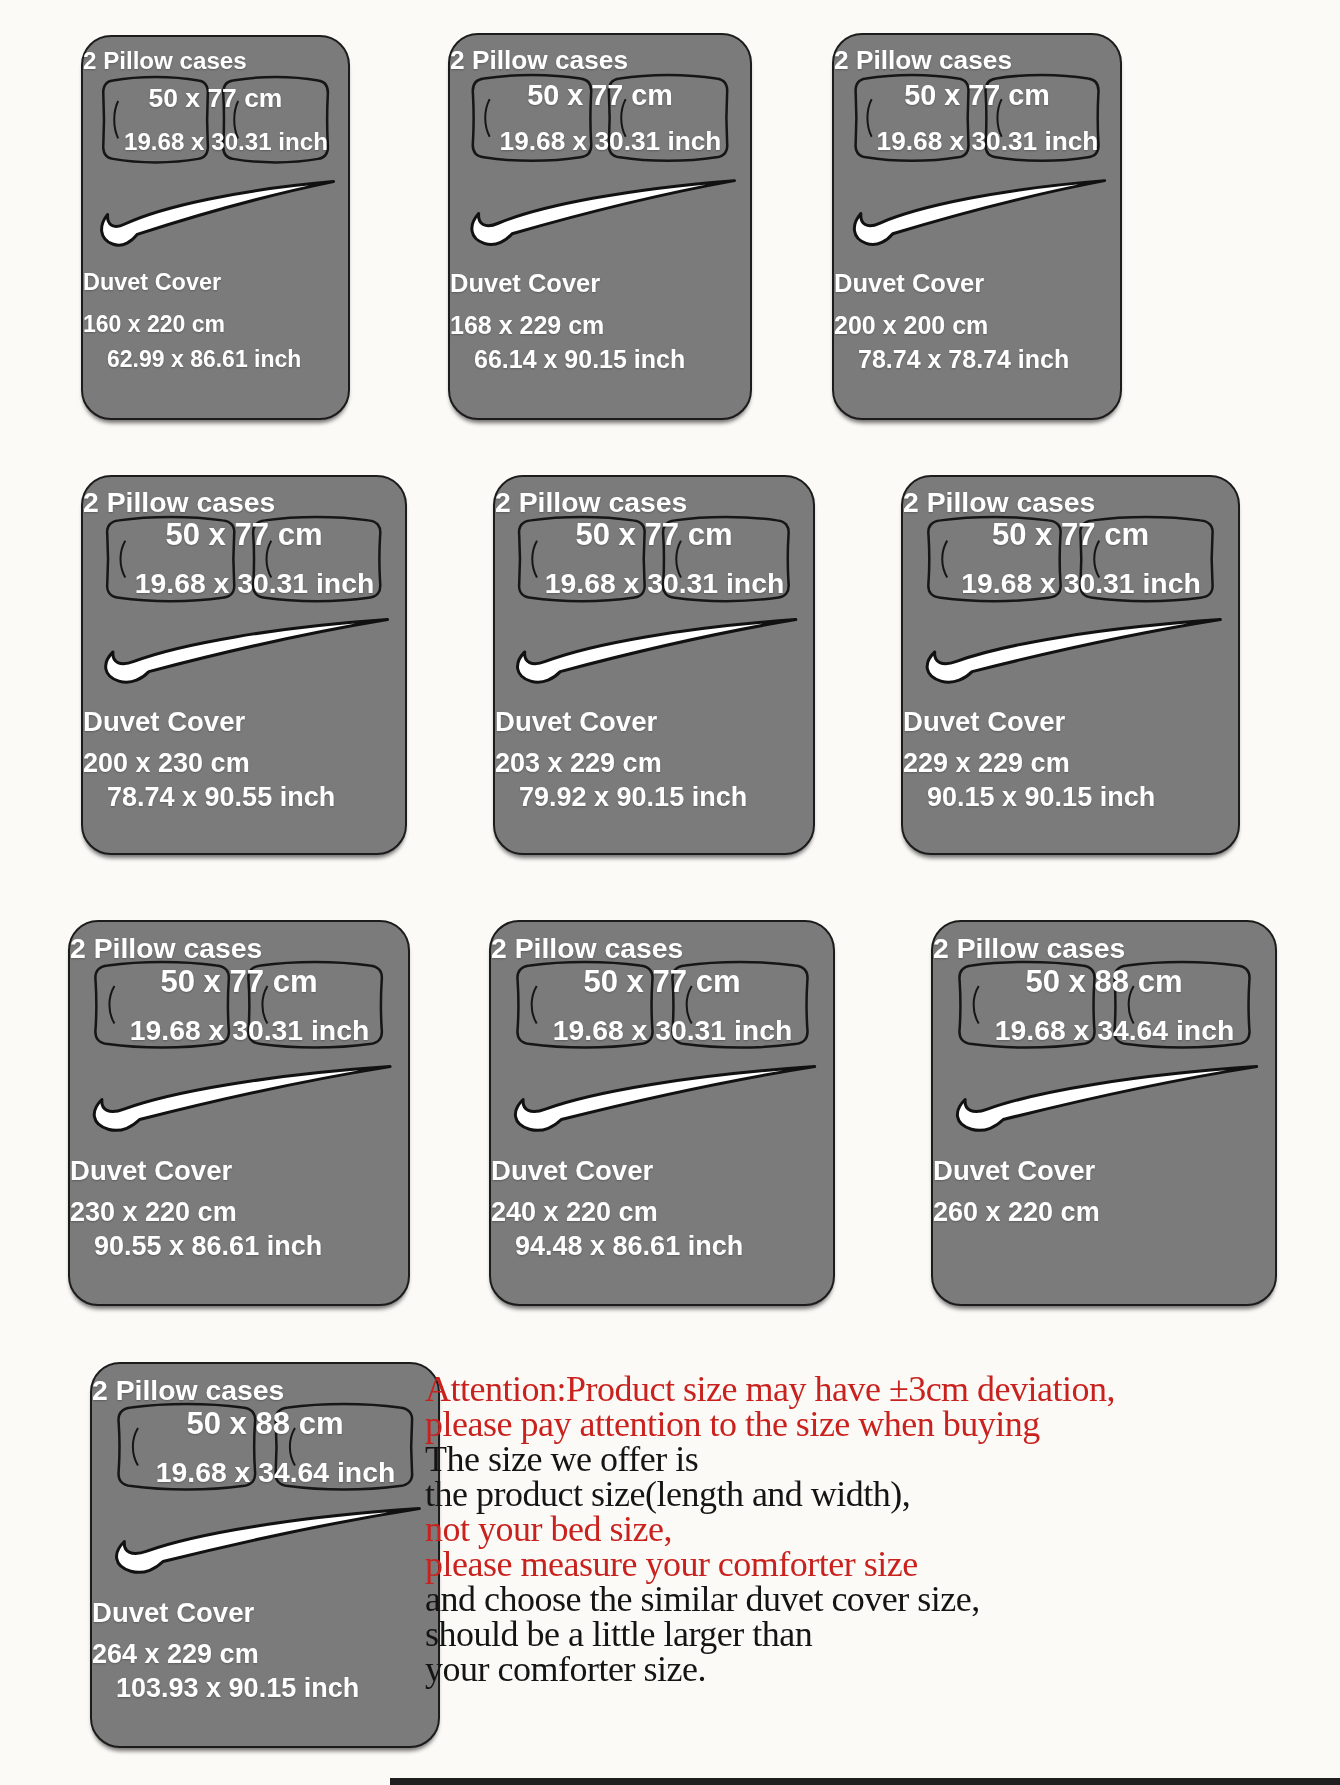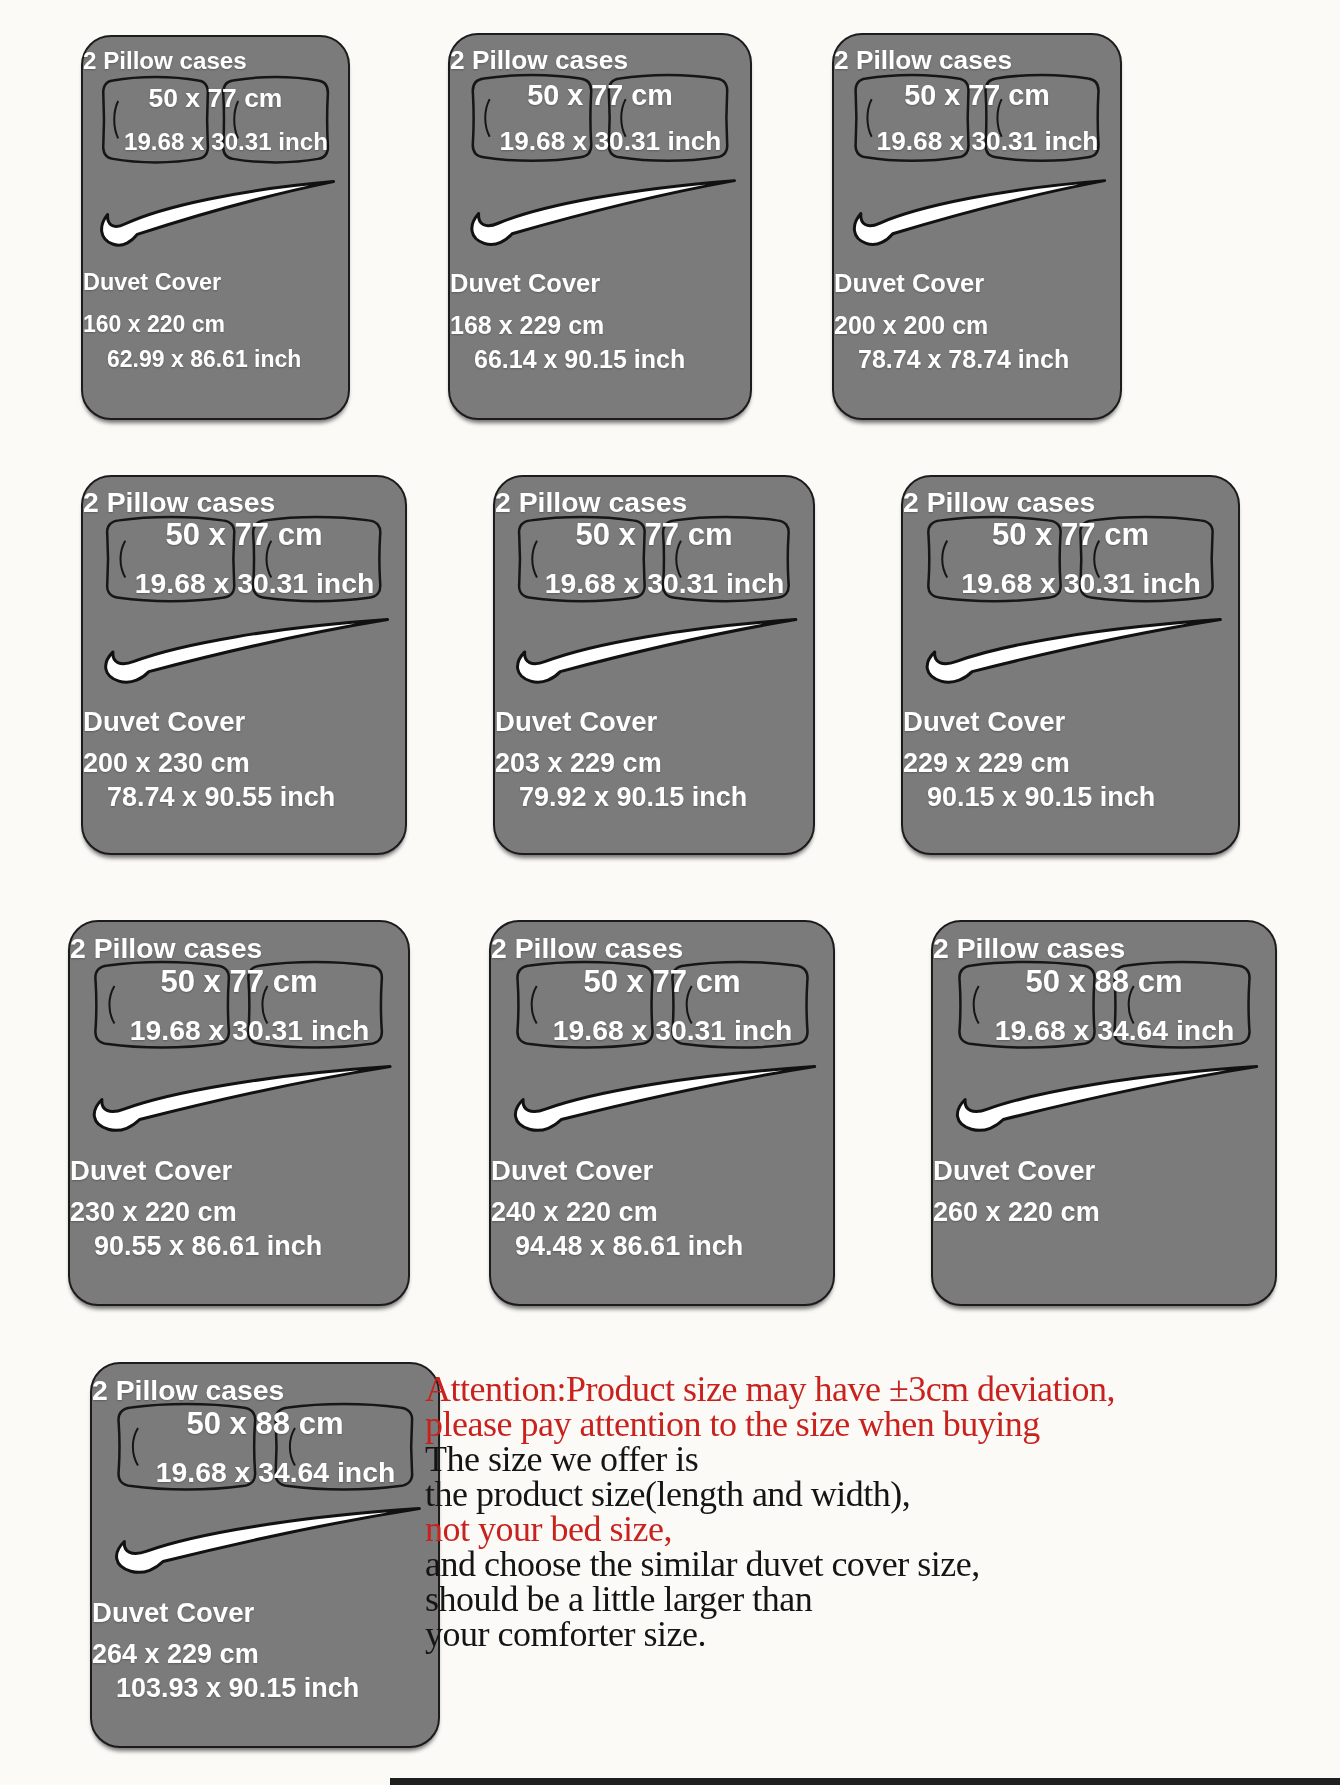--- a/index.html
+++ b/index.html
@@ -297,18 +297,19 @@
     <div class="line duvet-cm">264 x 229 cm</div>
     <div class="line duvet-inch">103.93 x 90.15 inch</div>
   </div>
     </div>
   <div class="attention" id="attention">
       <div class="att-line red">Attention:Product size may have ±3cm deviation,</div>
       <div class="att-line red">please pay attention to the size when buying</div>
       <div class="att-line black">The size we offer is</div>
       <div class="att-line black">the product size(length and width),</div>
       <div class="att-line red">not your bed size,</div>
+      <div class="att-line red">please measure your comforter size</div>
       <div class="att-line black">and choose the similar duvet cover size,</div>
       <div class="att-line black">should be a little larger than</div>
       <div class="att-line black">your comforter size.</div>
     </div>
   <div class="bottom-bar"></div>
 </div>
 
 </body></html>

